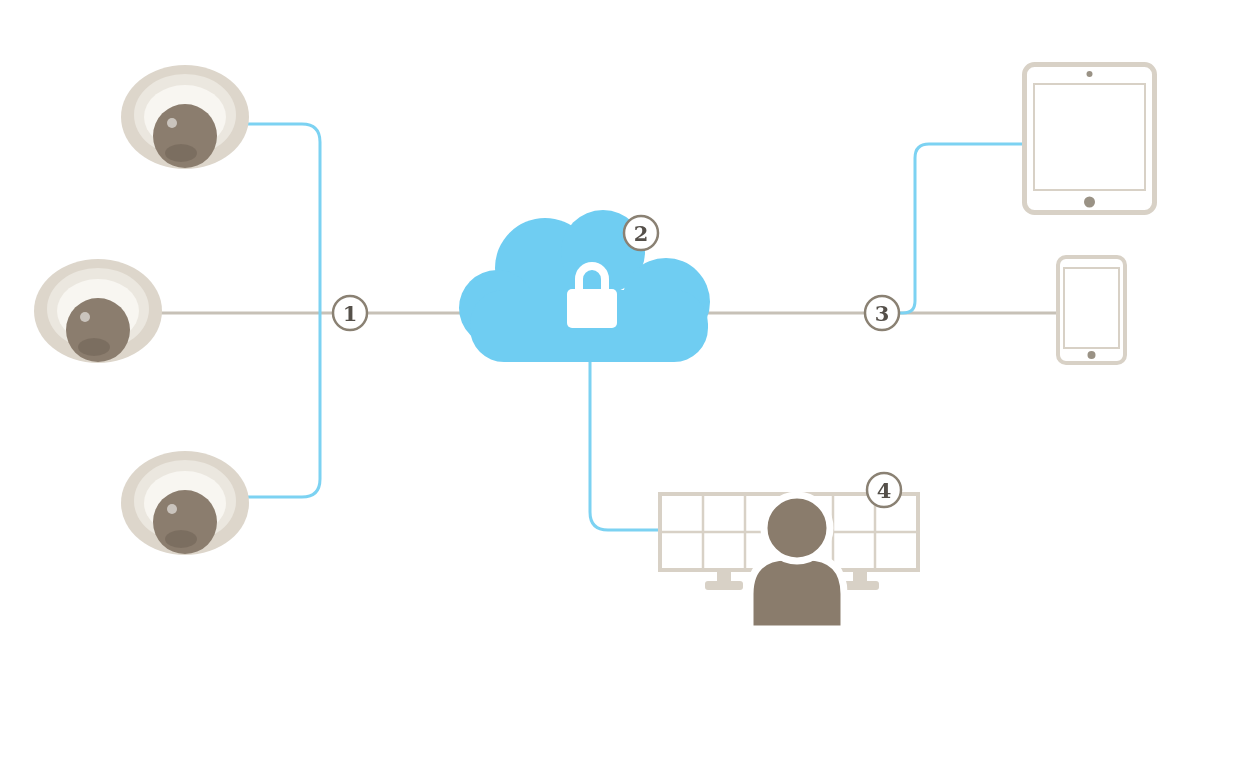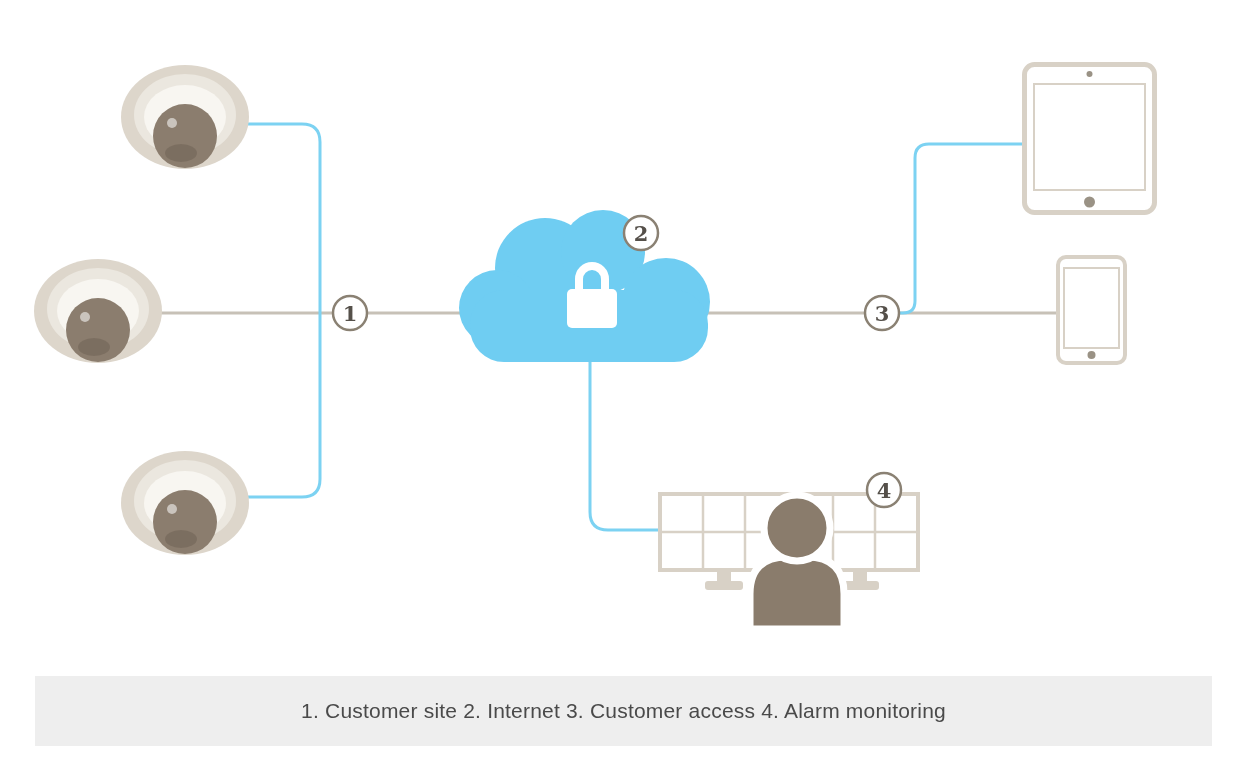--- a/index.html
+++ b/index.html
@@ -149,17 +149,14 @@
         <circle r="17"></circle>
         <text dy="8">3</text>
       </g>
       <g class="node" transform="translate(884,490)">
         <circle r="17"></circle>
         <text dy="8">4</text>
       </g>
     </g>
   </svg>
 
-  <div class="caption-bar">
-    <span>1. Customer site 2. Internet 3. Customer access 4. Alarm monitoring</span>
-  </div>
 
 </div>
 
 </body></html>

